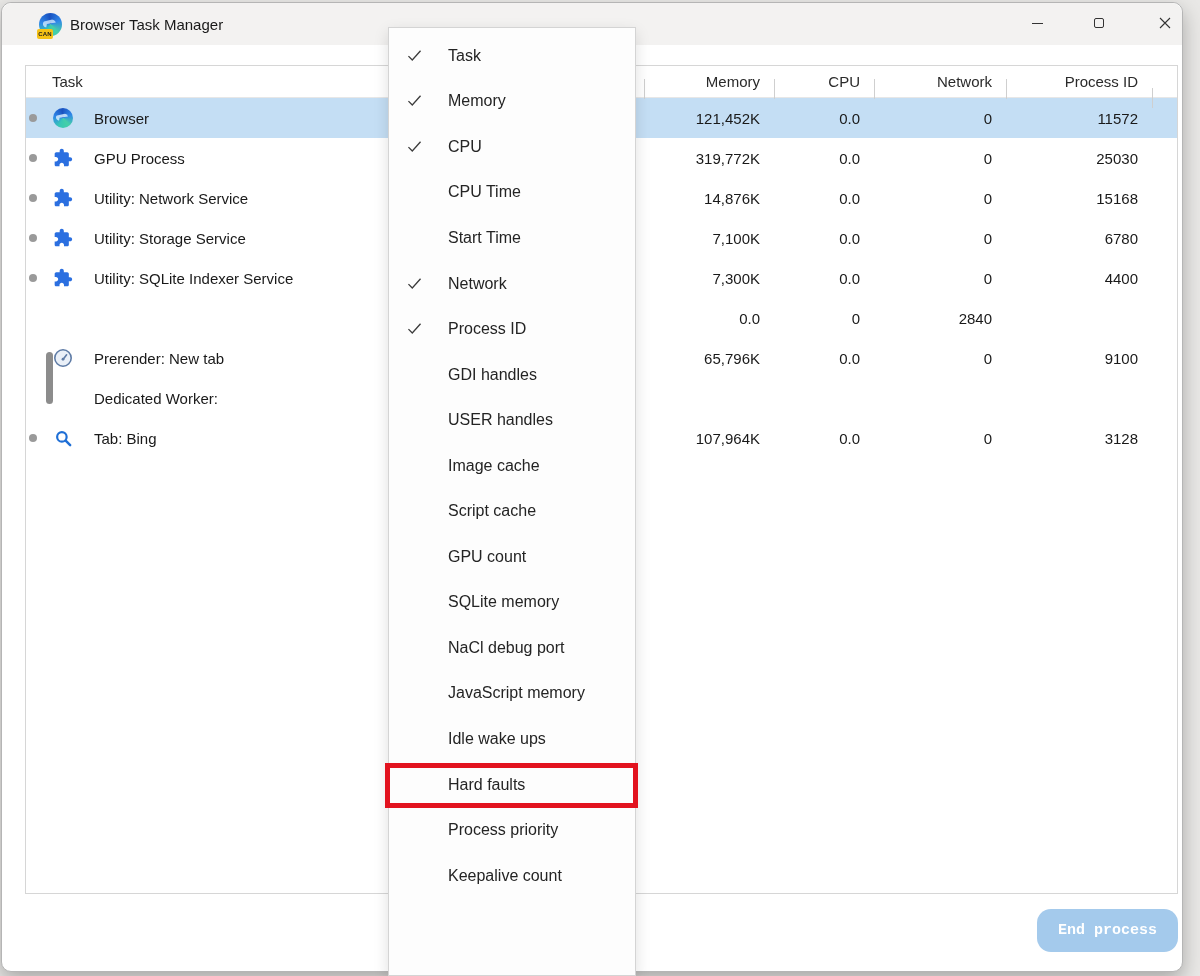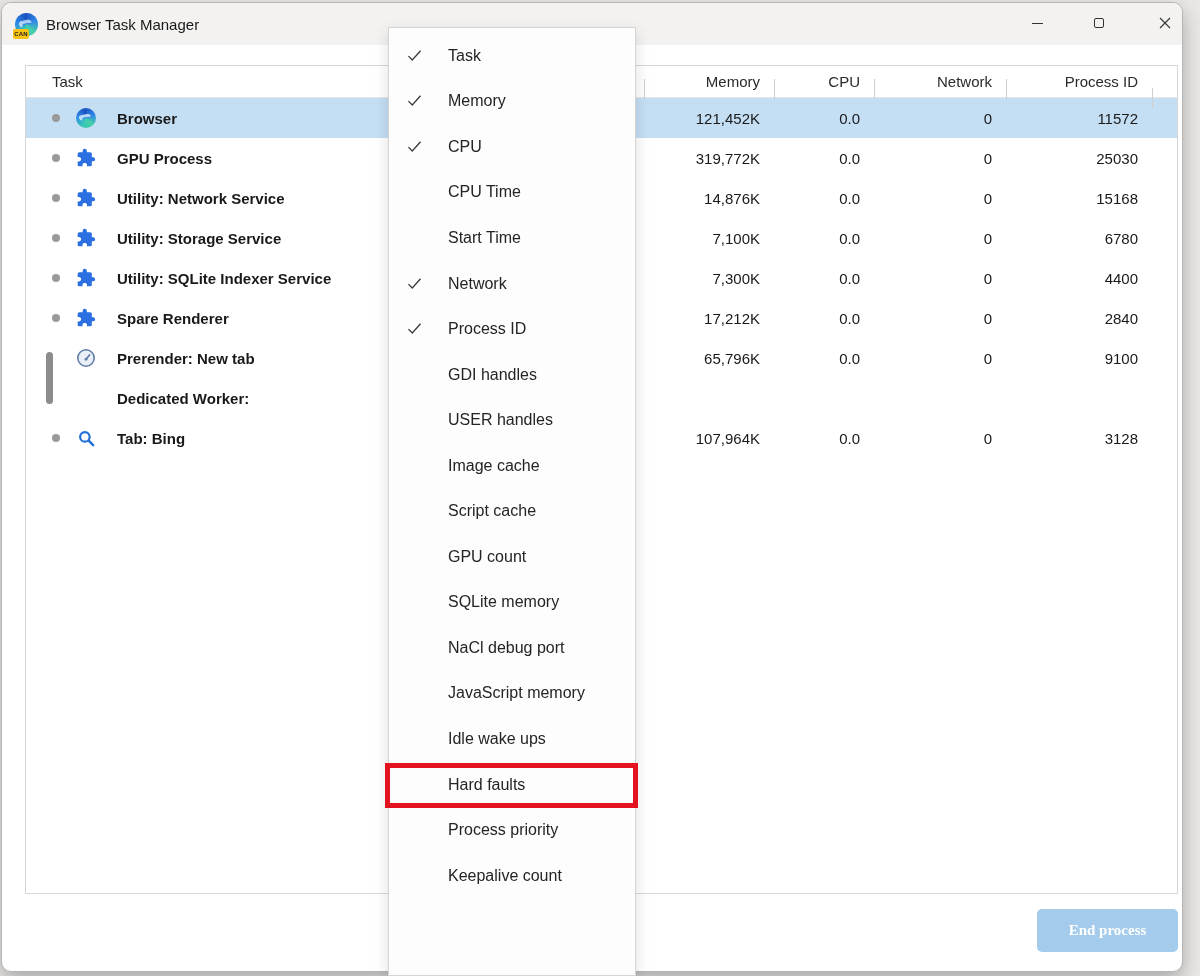--- a/index.html
+++ b/index.html
@@ -6,21 +6,21 @@
   html,body { width:1200px; height:976px; overflow:hidden;
     font-family:"Liberation Sans","DejaVu Sans",sans-serif;
     background:#e9e8e6; }
 
   
   .window { position:absolute; left:1px; top:2px; width:1182px; height:970px;
     background:#fff; border:1px solid #b5b5b5; border-radius:10px;
     box-shadow:0 8px 20px rgba(0,0,0,.28); }
 
   .titlebar { position:absolute; left:0; top:0; right:0; height:42px;
-    background:#f3f2f1; border-radius:10px 10px 0 0; display:flex; align-items:center; }
+    background:#f3f2f1; border-radius:10px 10px 0 0; display:flex; align-items:center;padding-left:24px; }
   .app-icon { position:relative; width:23px; height:23px; margin-left:13px; }
   .app-icon .globe { width:23px; height:23px; border-radius:50%;
     background:conic-gradient(from 210deg,#37c6b6,#2f86e8,#1a52c0,#2f86e8,#45d0a8,#37c6b6); }
   .app-icon .swirl { position:absolute; left:4px; top:6px; width:13px; height:9px;
     border-radius:60% 60% 50% 50%; background:rgba(220,240,255,.75);
     clip-path:polygon(0 100%,0 35%,100% 0,100% 45%,30% 60%,25% 100%); }
   .app-icon .badge { position:absolute; left:-2px; bottom:-3px; width:16px; height:10px;
     background:#f6c215; border-radius:2px; font-size:6px; font-weight:bold; color:#1c1c1c;
     display:flex; align-items:center; justify-content:center; letter-spacing:.2px; }
   .title-text { margin-left:8px; font-size:15px; color:#191919; }
@@ -37,42 +37,42 @@
   .thead, .trow { display:grid;
     grid-template-columns:1fr 130px 100px 132px 146px 25px; align-items:center; }
   .thead { height:32px; border-bottom:1px solid #e7e7e7; }
   .th { font-size:15px; color:#2a2a2a; position:relative; }
   .th.task { padding-left:26px; }
   .th.num, .cell.num { text-align:right; padding-right:14px; }
   .th.sep::before { content:""; position:absolute; left:0; top:6px;
     width:1px; height:20px; background:#cfcfcf; }
   .trow { height:40px; font-size:15px; color:#191919; }
   .trow.selected { background:var(--sel,#c4def4); }
-  .cell.task { display:flex; align-items:center; padding-left:23px;font-weight:bold; }
+  .cell.task { display:flex; align-items:center; padding-left:0; }
   .slot-bullet { width:14px; display:flex; justify-content:center; }
   .bullet { width:8px; height:8px; border-radius:50%; background:#9a9a9a; }
   .slot-icon { width:22px; height:22px; margin-left:12px;
     display:flex; align-items:center; justify-content:center; }
   .slot-icon svg { display:block; }
   .tlabel { margin-left:20px; white-space:nowrap; }
   .row-edge { width:20px; height:20px; border-radius:50%;
     background:conic-gradient(from 210deg,#37c6b6,#2f86e8,#1a52c0,#2f86e8,#45d0a8,#37c6b6);
     position:relative; overflow:hidden; }
   .row-edge::after { content:""; position:absolute; left:3px; top:5px; width:12px; height:8px;
     background:rgba(222,242,255,.8); border-radius:60% 60% 50% 50%;
     clip-path:polygon(0 100%,0 35%,100% 0,100% 45%,30% 60%,25% 100%); }
 
   .group-bar { position:absolute; left:20px; top:286px; width:7px; height:52px;
     background:#8c8c8c; border-radius:4px; }
 
   
   .end-btn { position:absolute; left:1035px; top:906px; width:141px; height:43px;
     background:var(--btn,#a4caec); color:#fff; font-size:15px; font-weight:bold;
-    border:none; border-radius:5px; display:flex; align-items:center; justify-content:center;
-    font-family:Liberation Serif, serif; }
+    border:none; border-radius:14px; display:flex; align-items:center; justify-content:center;
+    font-family:Liberation Mono, monospace; }
 
   
   .menu { position:absolute; left:388px; top:27px; width:248px; height:949px;
     background:#fdfdfd; border:1px solid #d4d4d4; overflow:hidden;
     box-shadow:0 5px 14px rgba(0,0,0,.13); padding-top:5px; z-index:5; }
   .menu-item { position:relative; height:45.55px; display:flex; align-items:center; }
   .mcheck { position:absolute; left:18px; top:50%; transform:translateY(-42%); }
   .mlabel { margin-left:59px; font-size:16px; color:#242424; white-space:nowrap; }
 
   
@@ -196,31 +196,20 @@
             </span>
             <span class="tlabel">Utility: SQLite Indexer Service</span>
           </div>
           <div class="cell num">7,300K</div>
           <div class="cell num">0.0</div>
           <div class="cell num">0</div>
           <div class="cell num">4400</div>
           <div class="cell"></div>
         </div>
         <div class="trow">
-          <div class="cell task">
-            <span class="slot-bullet">
-              <span class="bullet"></span>
-            </span>
-            <span class="slot-icon">
-              <svg width="20" height="20" viewBox="0 0 24 24" fill="#2b6fe0">
-                <path d="M20.5 11H19V7c0-1.1-.9-2-2-2h-4V3.5C13 2.12 11.88 1 10.5 1S8 2.12 8 3.5V5H4c-1.1 0-1.99.9-1.99 2v3.8H3.5c1.49 0 2.7 1.21 2.7 2.7s-1.21 2.7-2.7 2.7H2V20c0 1.1.9 2 2 2h3.8v-1.5c0-1.49 1.21-2.7 2.7-2.7 1.49 0 2.7 1.21 2.7 2.7V22H17c1.1 0 2-.9 2-2v-4h1.5c1.38 0 2.5-1.12 2.5-2.5S21.88 11 20.5 11z"></path>
-              </svg>
-            </span>
-            <span class="tlabel">Spare Renderer</span>
-          </div>
           <div class="cell num">17,212K</div>
           <div class="cell num">0.0</div>
           <div class="cell num">0</div>
           <div class="cell num">2840</div>
           <div class="cell"></div>
         </div>
         <div class="trow">
           <div class="cell task">
             <span class="slot-bullet"></span>
             <span class="slot-icon">

